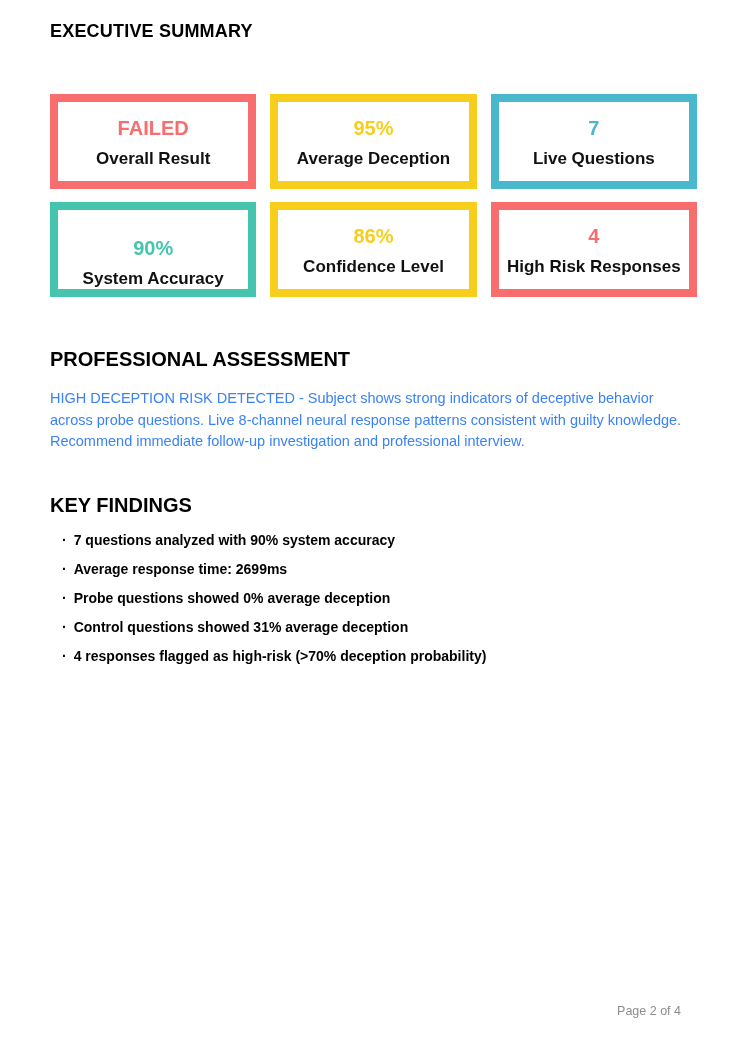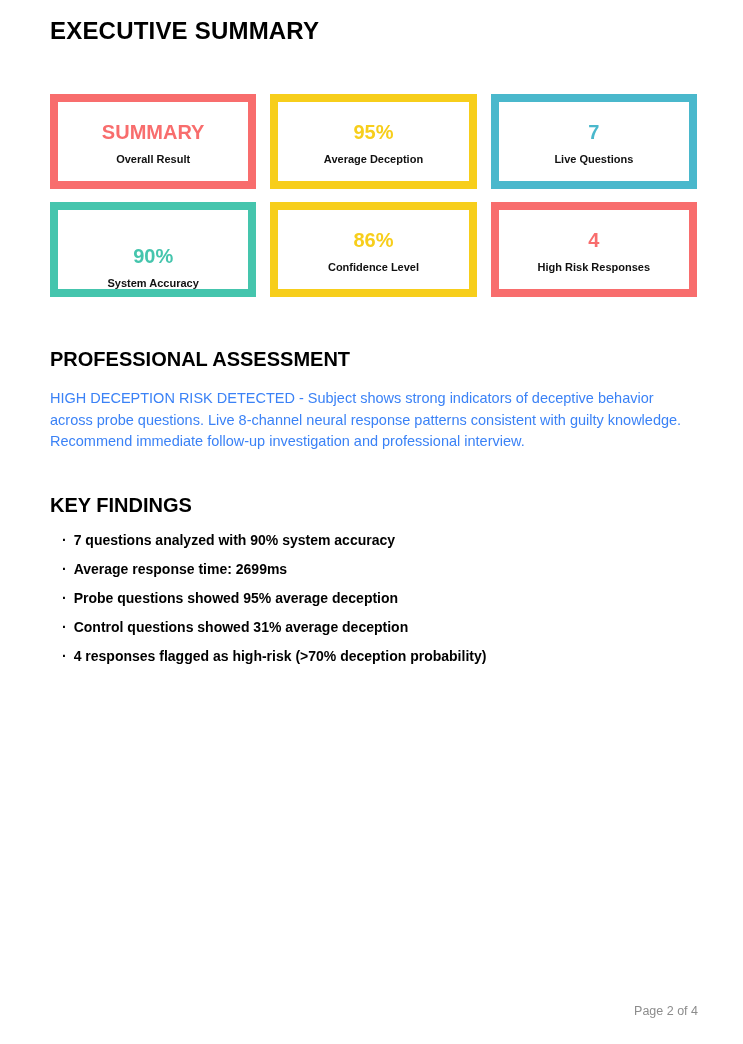--- a/index.html
+++ b/index.html
@@ -8,21 +8,21 @@
     background: #ffffff;
     font-family: "Liberation Sans", "DejaVu Sans", sans-serif;
     color: #000;
     position: relative;
     overflow: hidden;
   }
   .content { padding: 0 46px 0 50px; }
 
   .page-title {
     margin-top: 16px;
-    font-size: 24px;
+    font-size: 18px;
     font-weight: 700;
     line-height: 30px;
     letter-spacing: 0.2px;
     color: #000;
   }
 
   .stat-grid {
     margin-top: 48px;
     display: grid;
     grid-template-columns: repeat(3, 1fr);
@@ -42,21 +42,21 @@
   }
   .stat-card.red    { border-color: var(--red); }
   .stat-card.yellow { border-color: var(--yellow); }
   .stat-card.blue   { border-color: var(--blue); }
   .stat-card.teal   { border-color: var(--teal); justify-content: flex-end; }
   .stat-value { font-size: 20px; font-weight: 700; }
   .stat-card.red    .stat-value { color: var(--red); }
   .stat-card.yellow .stat-value { color: var(--yellow); }
   .stat-card.blue   .stat-value { color: var(--blue); }
   .stat-card.teal   .stat-value { color: var(--teal); }
-  .stat-label { font-size: 11px; font-weight: 700; color: #111; }
+  .stat-label { font-size: 17px; font-weight: 700; color: #111; }
 
   .section-heading {
     font-size: 20px;
     font-weight: 700;
     line-height: 24px;
     color: #000;
   }
   .assessment-heading { margin-top: 50px; }
   .assessment-body {
     margin-top: 17px;
@@ -77,36 +77,36 @@
     margin-bottom: 12px;
     padding-left: 12px;
     color: #000;
     display: flex;
     align-items: baseline;
   }
   .bullet-dot { margin-right: 7px; font-weight: 700; }
 
   .page-footer {
     position: absolute;
-    right: 45px;
+    right: 62px;
     bottom: 26px;
     font-size: 12.5px;
     color: #8c8c8c;
   }
 </style>
 </head>
 <body>
 
 <div class="content">
 
   <h1 class="page-title">EXECUTIVE SUMMARY</h1>
 
   <div class="stat-grid">
     <div class="stat-card red">
-      <div class="stat-value">SUMMARY</div>
+      <div class="stat-value">FAILED</div>
       <div class="stat-label">Overall Result</div>
     </div>
     <div class="stat-card yellow">
       <div class="stat-value">95%</div>
       <div class="stat-label">Average Deception</div>
     </div>
     <div class="stat-card blue">
       <div class="stat-value">7</div>
       <div class="stat-label">Live Questions</div>
     </div>
@@ -132,21 +132,21 @@
     <li>
       <span class="bullet-dot">·</span>
       <span>7 questions analyzed with 90% system accuracy</span>
     </li>
     <li>
       <span class="bullet-dot">·</span>
       <span>Average response time: 2699ms</span>
     </li>
     <li>
       <span class="bullet-dot">·</span>
-      <span>Probe questions showed 95% average deception</span>
+      <span>Probe questions showed 0% average deception</span>
     </li>
     <li>
       <span class="bullet-dot">·</span>
       <span>Control questions showed 31% average deception</span>
     </li>
     <li>
       <span class="bullet-dot">·</span>
       <span>4 responses flagged as high-risk (&gt;70% deception probability)</span>
     </li>
   </ul>

